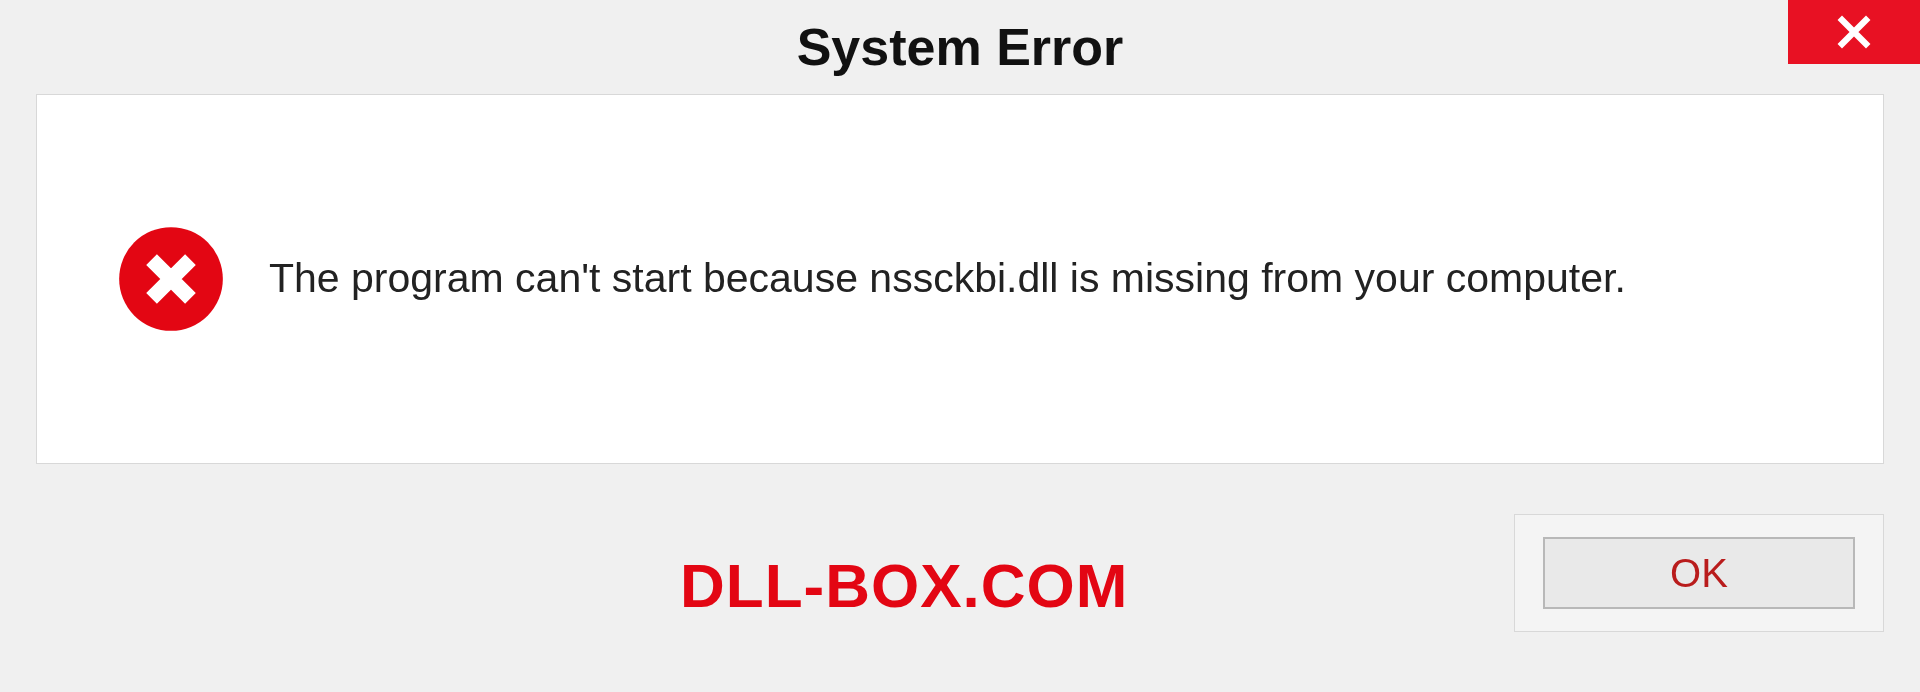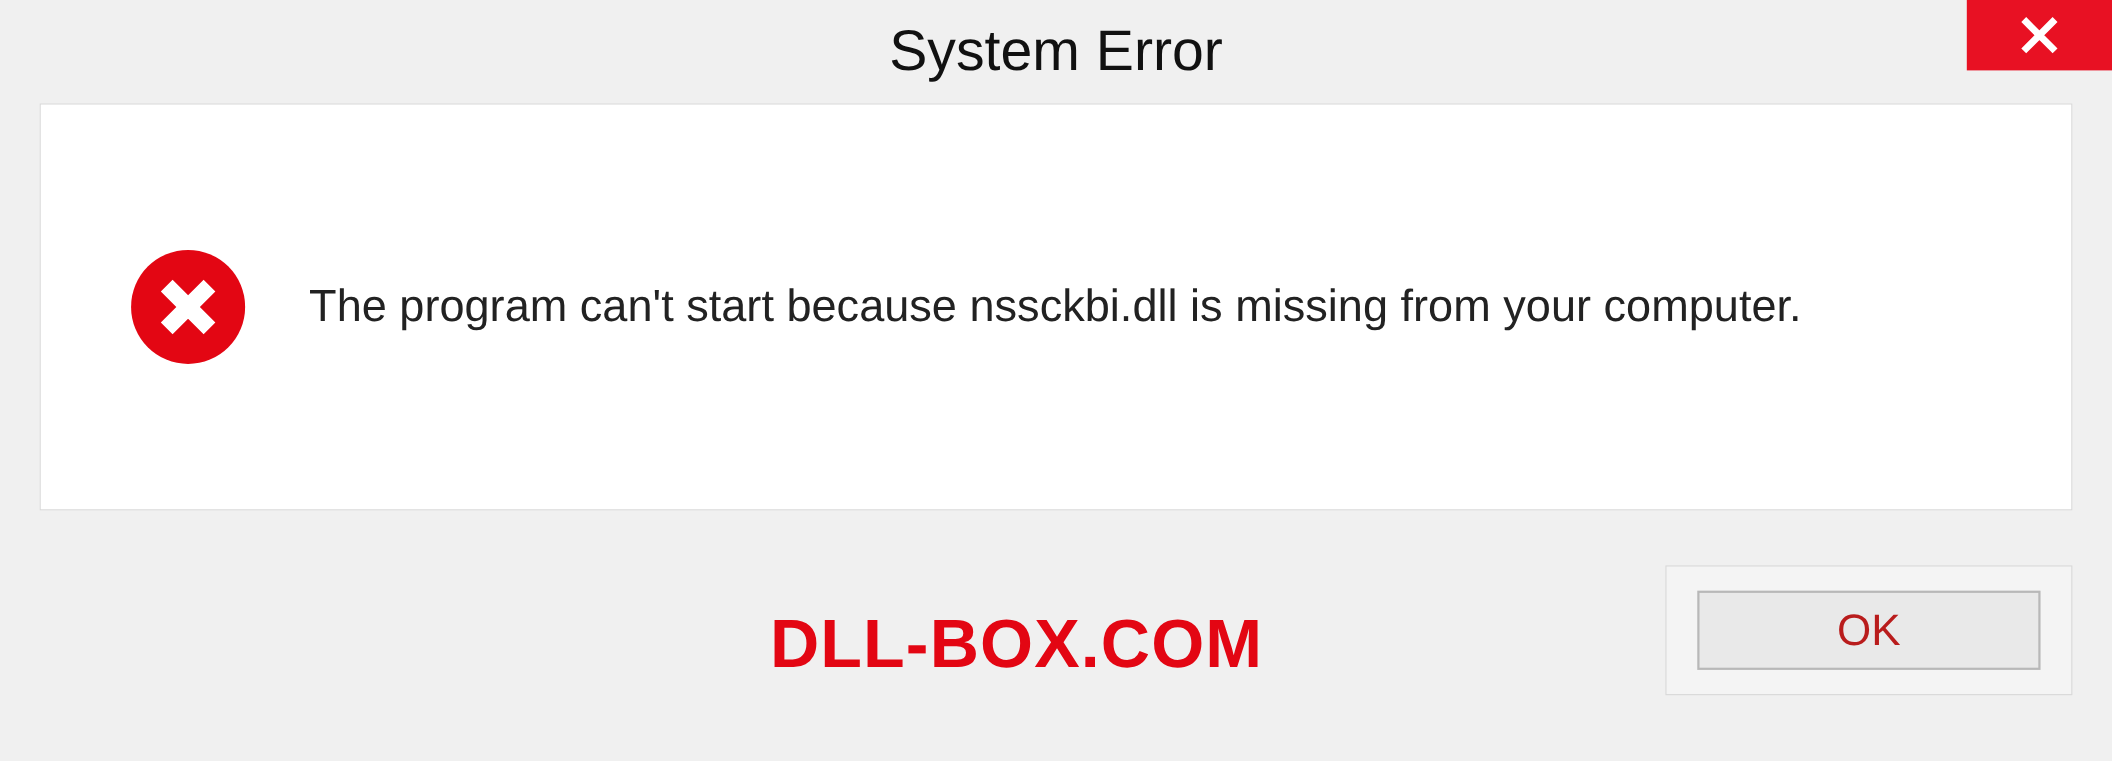--- a/index.html
+++ b/index.html
@@ -18,21 +18,21 @@
     .titlebar {
       height: 94px;
       display: flex;
       align-items: center;
       justify-content: center;
       position: relative;
     }
     .title {
       font-size: 52px;
       color: #111;
-      font-weight: 400;
+      font-weight: 700;
     }
     .close-btn {
       position: absolute;
       top: 0;
       right: 0;
       width: 132px;
       height: 64px;
       background: #e81123;
       display: flex;
       align-items: center;
@@ -45,39 +45,39 @@
     }
     .content-panel {
       margin: 0 36px;
       background: #ffffff;
       border: 1px solid #d8d8d8;
       height: 370px;
       display: flex;
       align-items: center;
       padding-left: 80px;
       padding-right: 60px;
-      gap: 56px;
+      gap: 44px;
     }
     .error-icon {
       flex-shrink: 0;
       width: 108px;
       height: 108px;
     }
     .message {
       font-size: 41px;
       color: #222;
       line-height: 1.35;
     }
     .footer-area {
       position: relative;
       height: 228px;
     }
     .watermark {
       position: absolute;
-      left: 700px;
+      left: 680px;
       top: 86px;
       font-size: 62px;
       font-weight: 800;
       color: #e30613;
       letter-spacing: 1px;
       font-family: Arial, sans-serif;
     }
     .button-bar {
       position: absolute;
       right: 36px;

